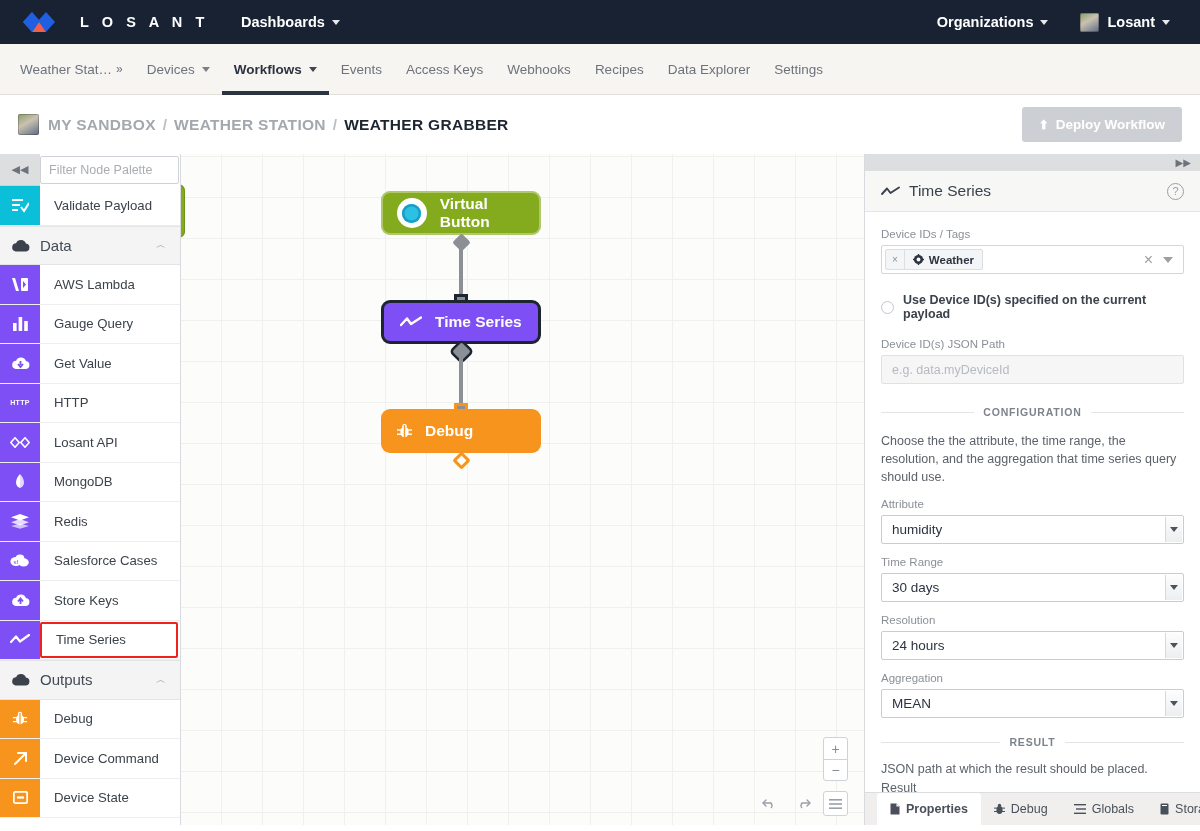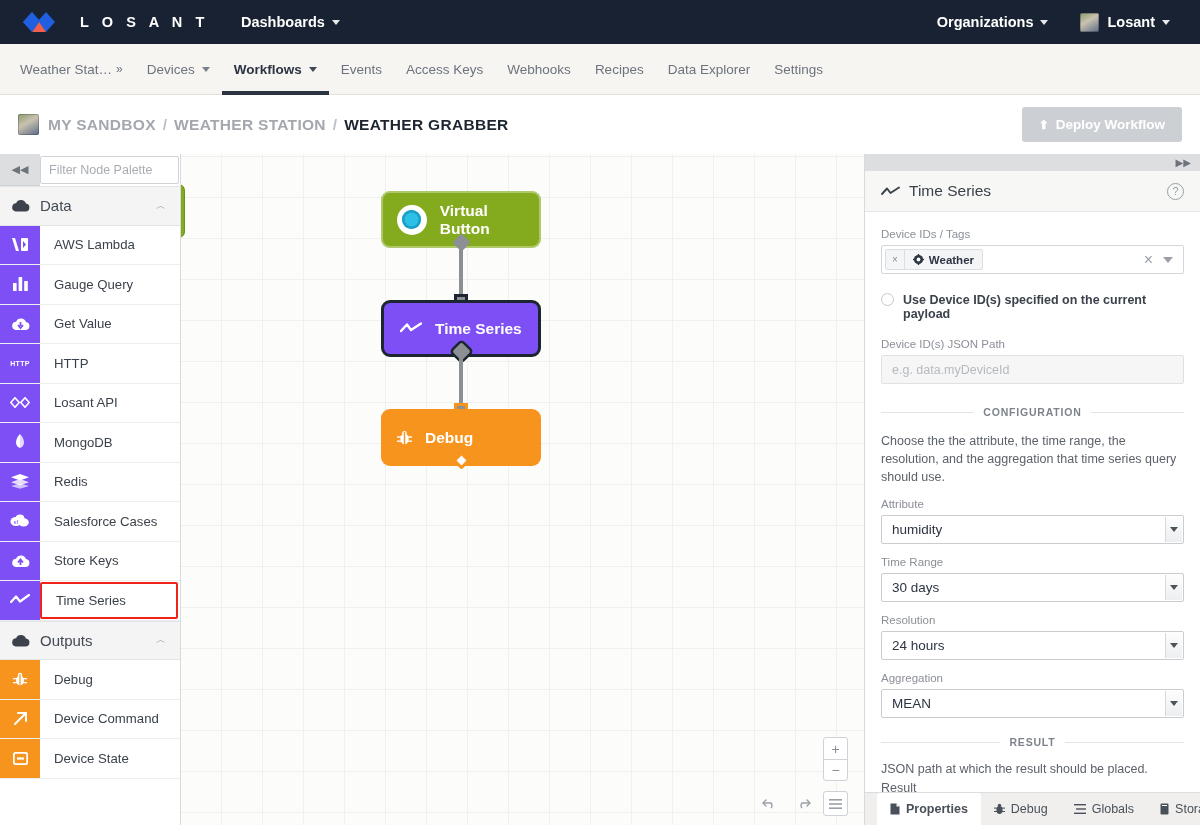--- a/index.html
+++ b/index.html
@@ -134,21 +134,21 @@
       linear-gradient(to right, #f0f0ee 1px, transparent 1px),
       linear-gradient(to bottom, #f0f0ee 1px, transparent 1px);
     background-size: 41px 41px;
     background-position: -1px 2px;
   }
   .edge-node {
     position: absolute; left: -10px; top: 30px; width: 14px; height: 54px;
     background: #84ab1e; border-radius: 8px; box-shadow: inset -1px 0 0 #6f9219;
   }
   .node {
-    position: absolute; width: 160px; height: 57px; border-radius: 9px;
+    position: absolute; width: 160px; height: 44px; border-radius: 9px;
     display: flex; align-items: center; padding-left: 16px; gap: 13px;
     color: #fff; font-size: 15.5px; font-weight: bold; cursor: move;
   }
   .node-green { background: #84ab1e; box-shadow: 0 0 0 2px rgba(255,255,255,.35) inset; }
   .node-purple { background: #7d4ff5; border: 3px solid #1d2530; }
   .node-orange { background: #f7941e; }
   .node-ico { display: flex; align-items: center; justify-content: center; }
   .vb-ring {
     width: 30px; height: 30px; border-radius: 50%; background: #fff;
     display: flex; align-items: center; justify-content: center;
@@ -213,21 +213,21 @@
     display: flex; align-items: center; height: 21px; border: 1px solid #dcdee1;
     border-radius: 2px; background: #f4f5f6; font-size: 11.5px; color: #2c3442;
   }
   .tag-x {
     padding: 0 6px; color: #8b9097; border-right: 1px solid #dcdee1; font-size: 10px;
     height: 100%; display: flex; align-items: center;
   }
   .tag-body { padding: 0 8px; display: flex; align-items: center; gap: 5px; font-weight: bold; }
   .sel-right { margin-left: auto; display: flex; align-items: center; gap: 10px; padding-right: 7px; color: #9aa0a6; }
   .sel-caret { width:0;height:0;border-left:5px solid transparent;border-right:5px solid transparent;border-top:6px solid #9aa0a6; }
-  .radio-row { display: flex; gap: 9px; margin-top: 19px; cursor: pointer; }
+  .radio-row { display: flex; align-items: center; gap: 9px; margin-top: 19px; cursor: pointer; }
   .radio {
     width: 13px; height: 13px; border-radius: 50%; border: 1.5px solid #c3c7cc; flex: 0 0 13px;
   }
   .radio-label { font-size: 12.5px; color: #3b424b; font-weight: bold; }
   .text-input {
     width: 100%; height: 29px; border: 1px solid #dfe1e4; background: #f6f6f7;
     border-radius: 2px; padding: 0 10px; font-size: 12.5px; color: #3b424b;
     font-family: "Liberation Sans", sans-serif;
   }
   .text-input::placeholder { color: #b6babf; }
@@ -339,20 +339,31 @@
     <div class="palette-top">
       <div class="collapse-btn">
         <span>◀◀</span>
       </div>
       <div class="filter-wrap">
         <input class="filter-input" type="text" placeholder="Filter Node Palette" style="">
       </div>
     </div>
     <div class="palette-list">
 
+      <div class="pal-row">
+        <div class="pal-ico" style="background:#0bbfd9">
+          <svg width="17" height="15" viewBox="0 0 17 15">
+              <rect x="0" y="1" width="11" height="2" fill="#fff"></rect>
+              <rect x="0" y="6" width="8" height="2" fill="#fff"></rect>
+              <rect x="0" y="11" width="6" height="2" fill="#fff"></rect>
+              <path d="M9 9 L12 13 L17 5" stroke="#fff" stroke-width="2" fill="none"></path>
+            </svg>
+        </div>
+        <div class="pal-label">Validate Payload</div>
+      </div>
 
       <div class="pal-group">
         <div class="pal-group-ico">
           <svg width="19" height="13" viewBox="0 0 19 13">
               <path d="M4.5 12.5h10a4 4 0 0 0 .4-7.97A5.2 5.2 0 0 0 5.1 4.2 4.2 4.2 0 0 0 4.5 12.5z" fill="#3b424b"></path>
             </svg>
         </div>
         <div class="pal-group-label">Data</div>
         <div class="chev">︿</div>
       </div>

